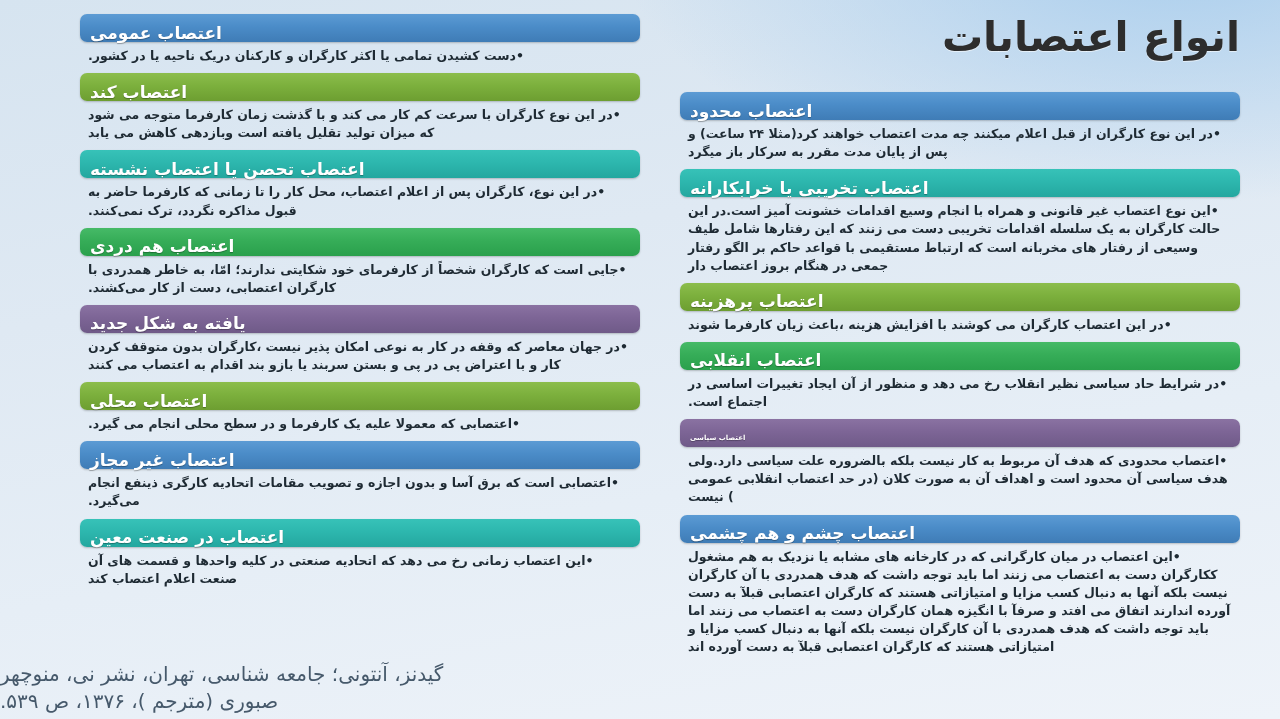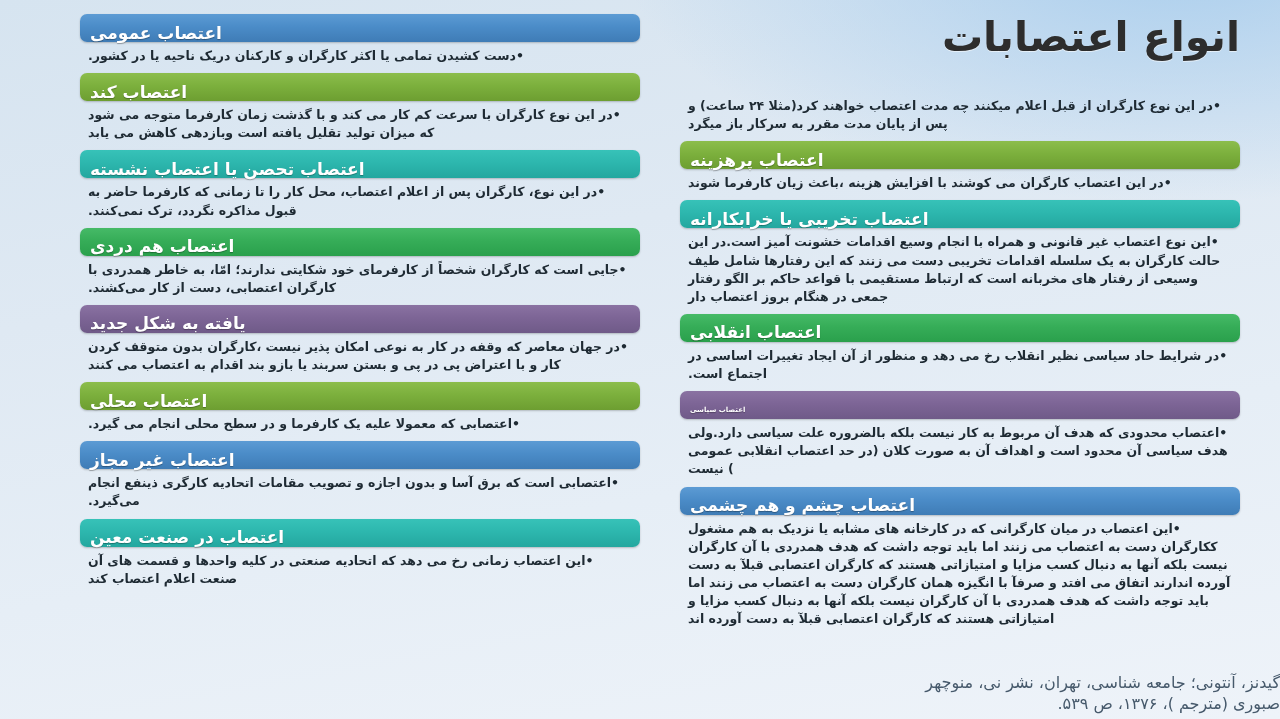--- a/index.html
+++ b/index.html
@@ -101,23 +101,23 @@
     text-align: left;
     direction: rtl;
   }
 
   
   .footer {
     position: absolute;
     left: 0;
     right: 0;
     bottom: 4px;
-    text-align: right;
+    text-align: left;
     color: #46596b;
-    font-size: 16px;
+    font-size: 20px;
     line-height: 1.35;
     direction: rtl;
   }
 </style>
 </head>
 <body>
 
 <div id="slide">
 
   <div class="title">انواع اعتصابات</div>
@@ -167,33 +167,36 @@
       </div>
       <div class="card">
         <div class="bar c-teal">
           <div class="bar-label">اعتصاب در صنعت معین</div>
         </div>
         <div class="body">•این اعتصاب زمانی رخ می دهد که اتحادیه صنعتی در کلیه واحدها و قسمت های آن صنعت اعلام اعتصاب کند</div>
       </div>
     </div>
   <div class="col col-right">
       <div class="card">
+        <div class="bar c-blue">
+          <div class="bar-label">اعتصاب محدود</div>
+        </div>
         <div class="body">•در این نوع کارگران از قبل اعلام میکنند چه مدت اعتصاب خواهند کرد(مثلا ۲۴ ساعت) و پس از پایان مدت مقرر به سرکار باز میگرد</div>
+      </div>
+      <div class="card">
+        <div class="bar c-teal">
+          <div class="bar-label">اعتصاب تخریبی یا خرابکارانه</div>
+        </div>
+        <div class="body">•این نوع اعتصاب غیر قانونی و همراه با انجام وسیع اقدامات خشونت آمیز است.در این حالت کارگران به یک سلسله اقدامات تخریبی دست می زنند که این رفتارها شامل طیف وسیعی از رفتار های مخربانه است که ارتباط مستقیمی با قواعد حاکم بر الگو رفتار جمعی در هنگام بروز اعتصاب دار</div>
       </div>
       <div class="card">
         <div class="bar c-olive">
           <div class="bar-label">اعتصاب پرهزینه</div>
         </div>
         <div class="body">•در این اعتصاب کارگران می کوشند با افزایش هزینه ،باعث زیان کارفرما شوند</div>
-      </div>
-      <div class="card">
-        <div class="bar c-teal">
-          <div class="bar-label">اعتصاب تخریبی یا خرابکارانه</div>
-        </div>
-        <div class="body">•این نوع اعتصاب غیر قانونی و همراه با انجام وسیع اقدامات خشونت آمیز است.در این حالت کارگران به یک سلسله اقدامات تخریبی دست می زنند که این رفتارها شامل طیف وسیعی از رفتار های مخربانه است که ارتباط مستقیمی با قواعد حاکم بر الگو رفتار جمعی در هنگام بروز اعتصاب دار</div>
       </div>
       <div class="card">
         <div class="bar c-green">
           <div class="bar-label">اعتصاب انقلابی</div>
         </div>
         <div class="body">•در شرایط حاد سیاسی نظیر انقلاب رخ می دهد و منظور از آن ایجاد تغییرات اساسی در اجتماع است.</div>
       </div>
       <div class="card">
         <div class="bar c-purple tiny">
           <div class="bar-label">اعتصاب سیاسی</div>

